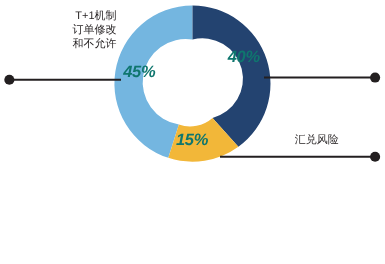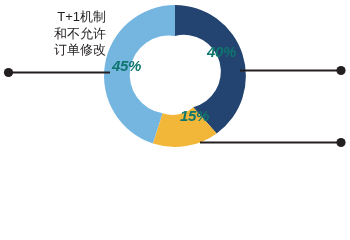--- a/index.html
+++ b/index.html
@@ -30,26 +30,26 @@
     color: #0f766e;
     font-weight: bold;
     font-size: 15px;
     font-style: italic;
     letter-spacing: -0.3px;
     white-space: nowrap;
     line-height: 1;
   }
   #pct-tax      { left: 207px; top: 44px; }
   #pct-order    { left: 112px; top: 58px; }
-  #pct-fx       { left: 160px; top: 108px; margin-left: 20px; }
+  #pct-fx       { left: 160px; top: 120px; }
 
   .callout-label {
     position: absolute;
     color: #231f20;
-    font-size: 13px;
+    font-size: 10px;
     line-height: 1.28;
     white-space: nowrap;
   }
   #label-order {
     left: 14px;
     top: 9px;
     text-align: right;
     width: 92px;
   }
   #label-tax {
@@ -95,19 +95,20 @@
     <line x1="200" y1="142.5" x2="339" y2="142.5" stroke="#231f20" stroke-width="1.8"></line>
     <circle cx="341" cy="142.5" r="4.6" fill="#231f20"></circle>
   </svg>
 
   <div class="slice-pct" id="pct-tax">40%</div>
   <div class="slice-pct" id="pct-order">45%</div>
   <div class="slice-pct" id="pct-fx">15%</div>
 
   <div class="callout-label" id="label-order">
     <div>T+1机制</div>
+    <div>订单修改</div>
     <div>和不允许</div>
-    <div>订单修改</div>
   </div>
 
 
+  <div class="callout-label" id="label-fx">汇兑风险</div>
 
 </div>
 
 </body></html>

